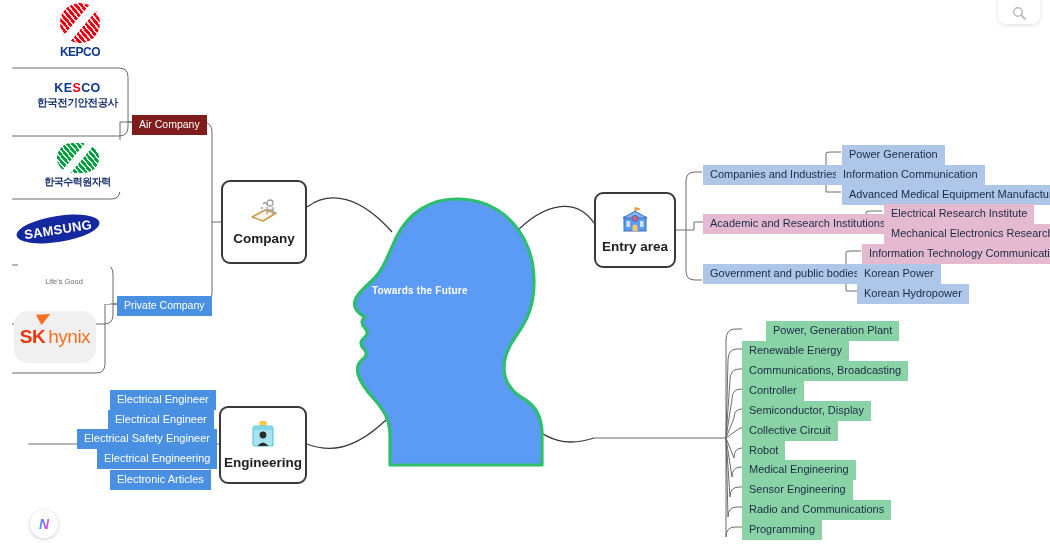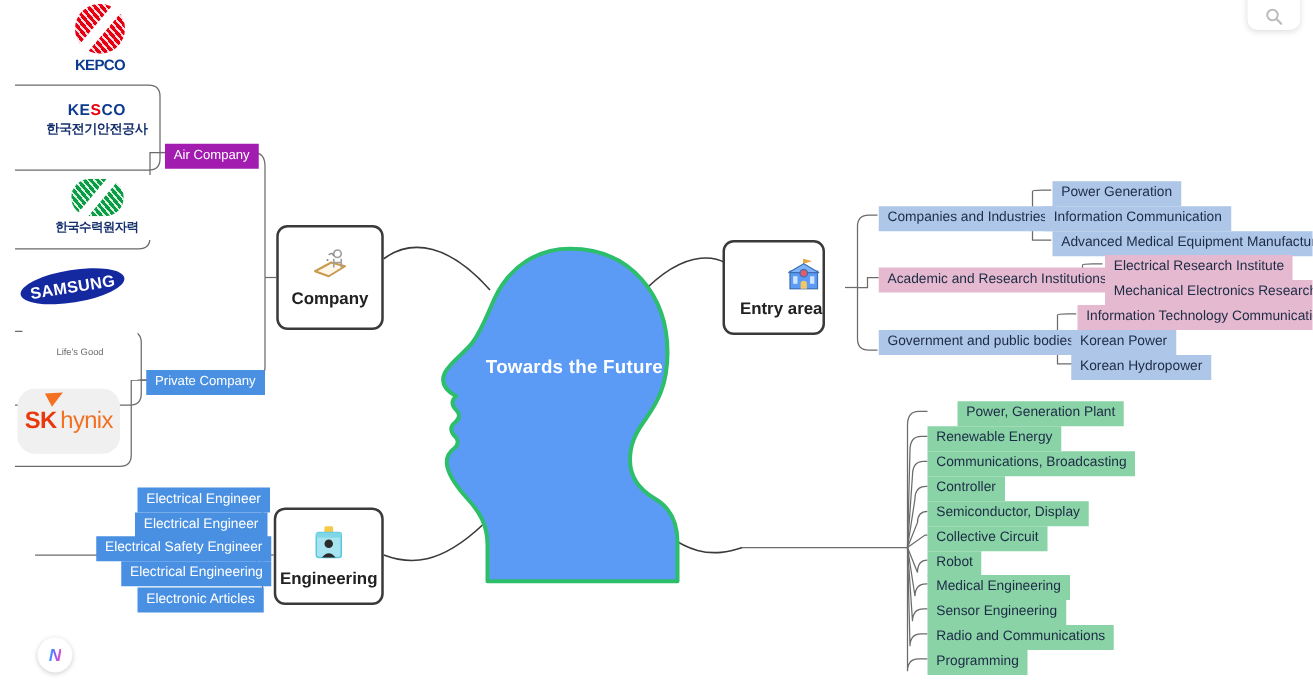--- a/index.html
+++ b/index.html
@@ -23,23 +23,22 @@
   
   .head-wrap {
     position: absolute;
     left: 338px; top: 196px;
     width: 230px; height: 272px;
   }
   .head-label {
     position: absolute;
     left: 34px; top: 89px;
     width: 175px;
-    text-align: center;
     color: #ffffff;
-    font-size: 15px;
+    font-size: 10px;
     font-weight: bold;
     letter-spacing: .2px;
     pointer-events: none;
   }
 
   
   .node {
     position: absolute;
     background: #ffffff;
     border: 2px solid #3a3a3a;
@@ -51,34 +50,34 @@
     gap: 5px;
   }
   .node .nlabel {
     font-size: 13.5px;
     font-weight: bold;
     color: #212121;
     white-space: nowrap;
   }
   #node-company     { left: 221px; top: 180px;  width: 86px;  height: 84px; }
   #node-certificate { left: 219px; top: 406px;  width: 88px;  height: 78px; }
-  #node-entry       { left: 578px; top: 192px;  width: 82px;  height: 76px; align-items: flex-end; }
+  #node-entry       { left: 594px; top: 192px;  width: 82px;  height: 76px; }
   #node-employment  { left: 594px; top: 400px;  width: 124px; height: 78px; }
 
   
   .pill {
     position: absolute;
     font-size: 11px;
     line-height: 15px;
     padding: 2px 7px 3px 7px;
     white-space: nowrap;
     color: #1c2b45;
   }
   .pill.cat      { color: #ffffff; font-size: 10.5px; }
-  .pill.red      { background: #a21caf; }
+  .pill.red      { background: #7f1d1d; }
   .pill.blue     { background: #4a90e2; }
   .pill.lblue    { background: #aec6e8; }
   .pill.pink     { background: #e5b9cf; }
   .pill.green    { background: #8ad3a6; }
   .pill.strblue  { background: #4a90e2; color: #ffffff; }
 
   
   .logo {
     position: absolute;
     display: flex;

